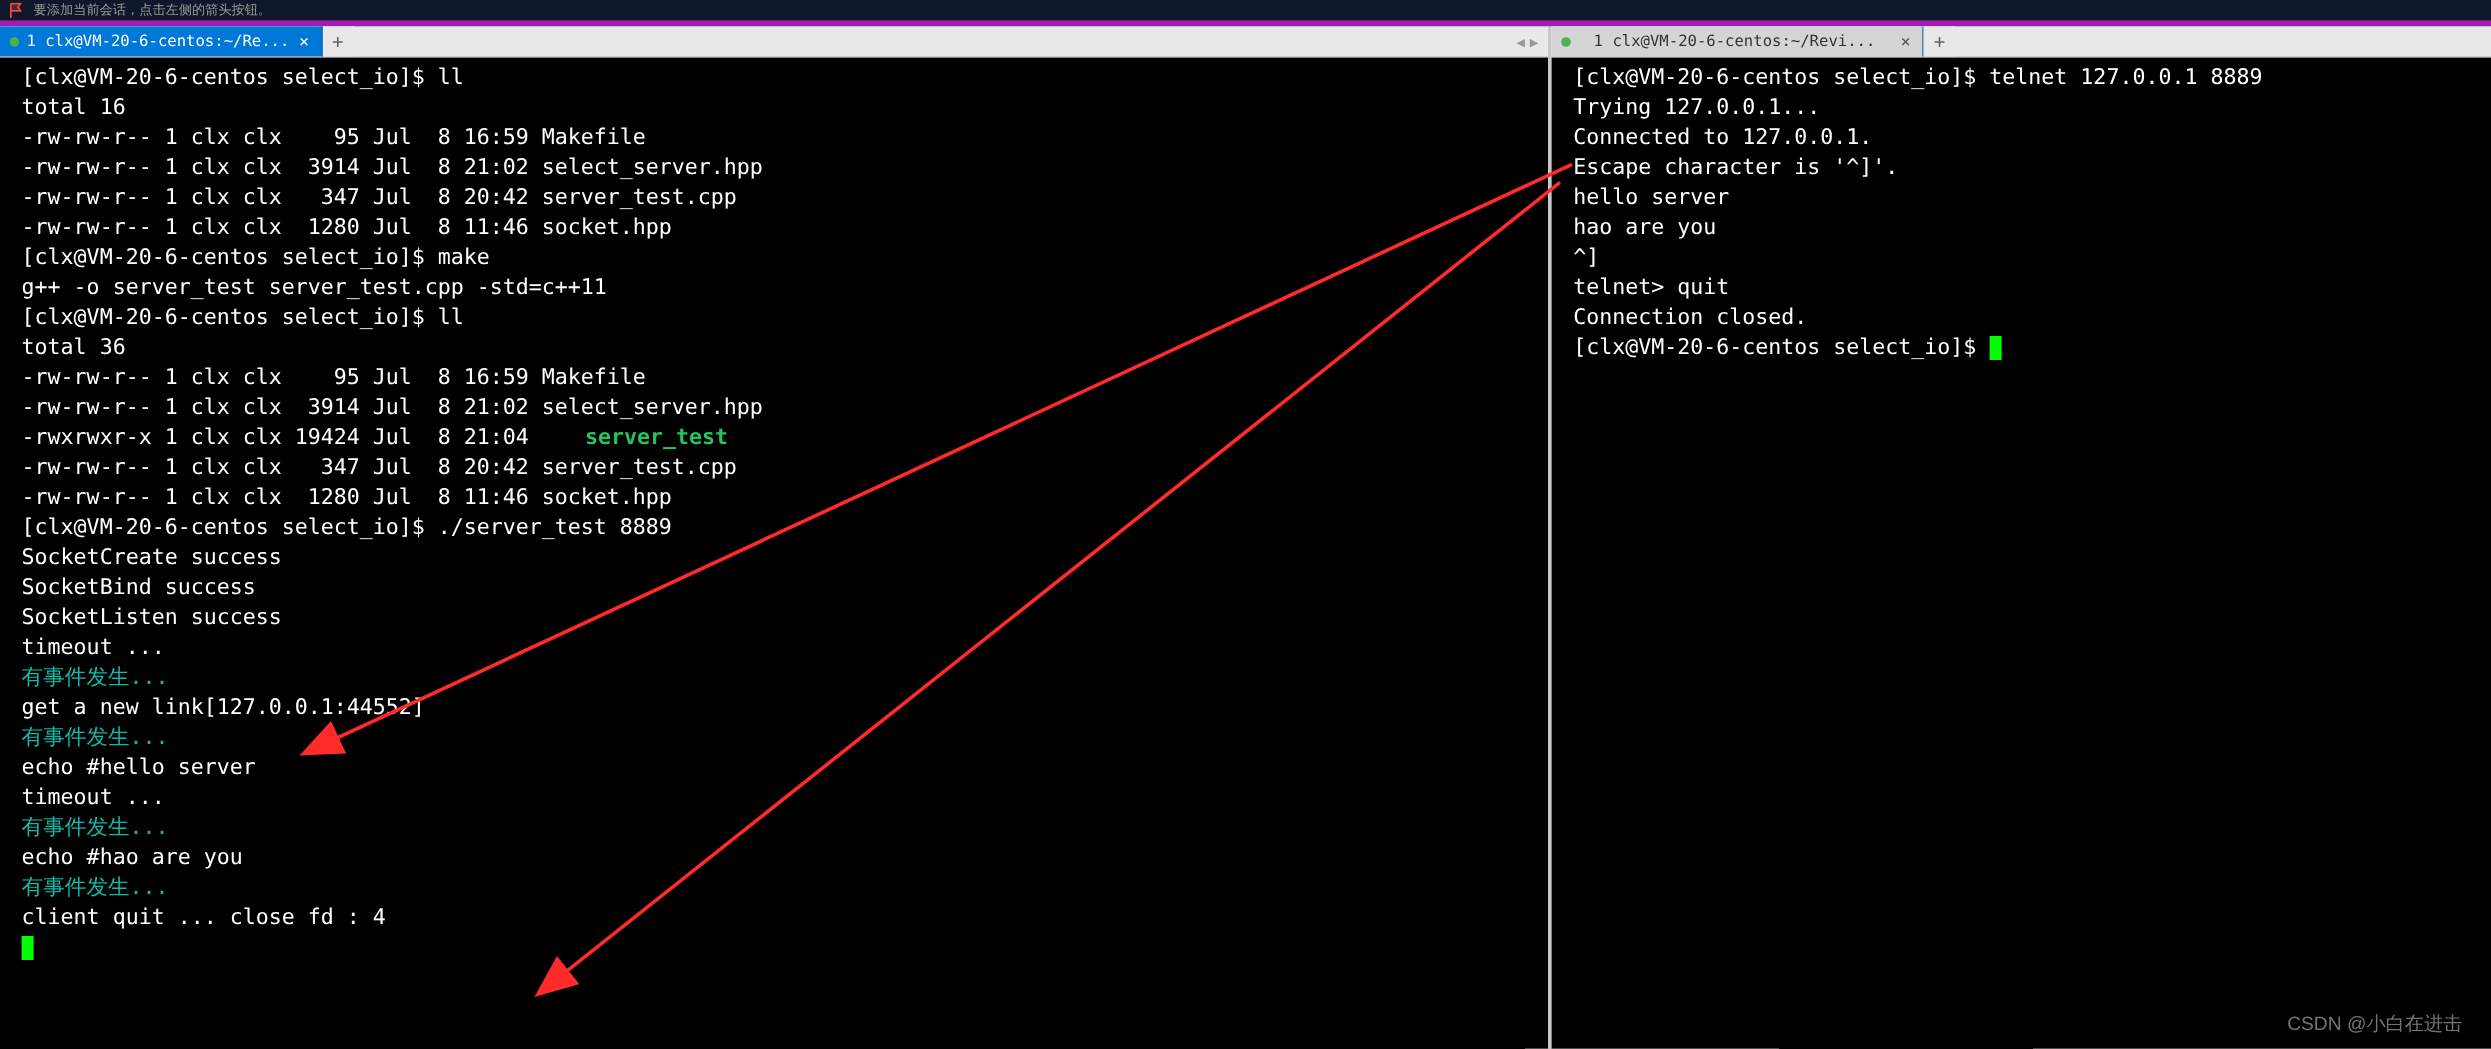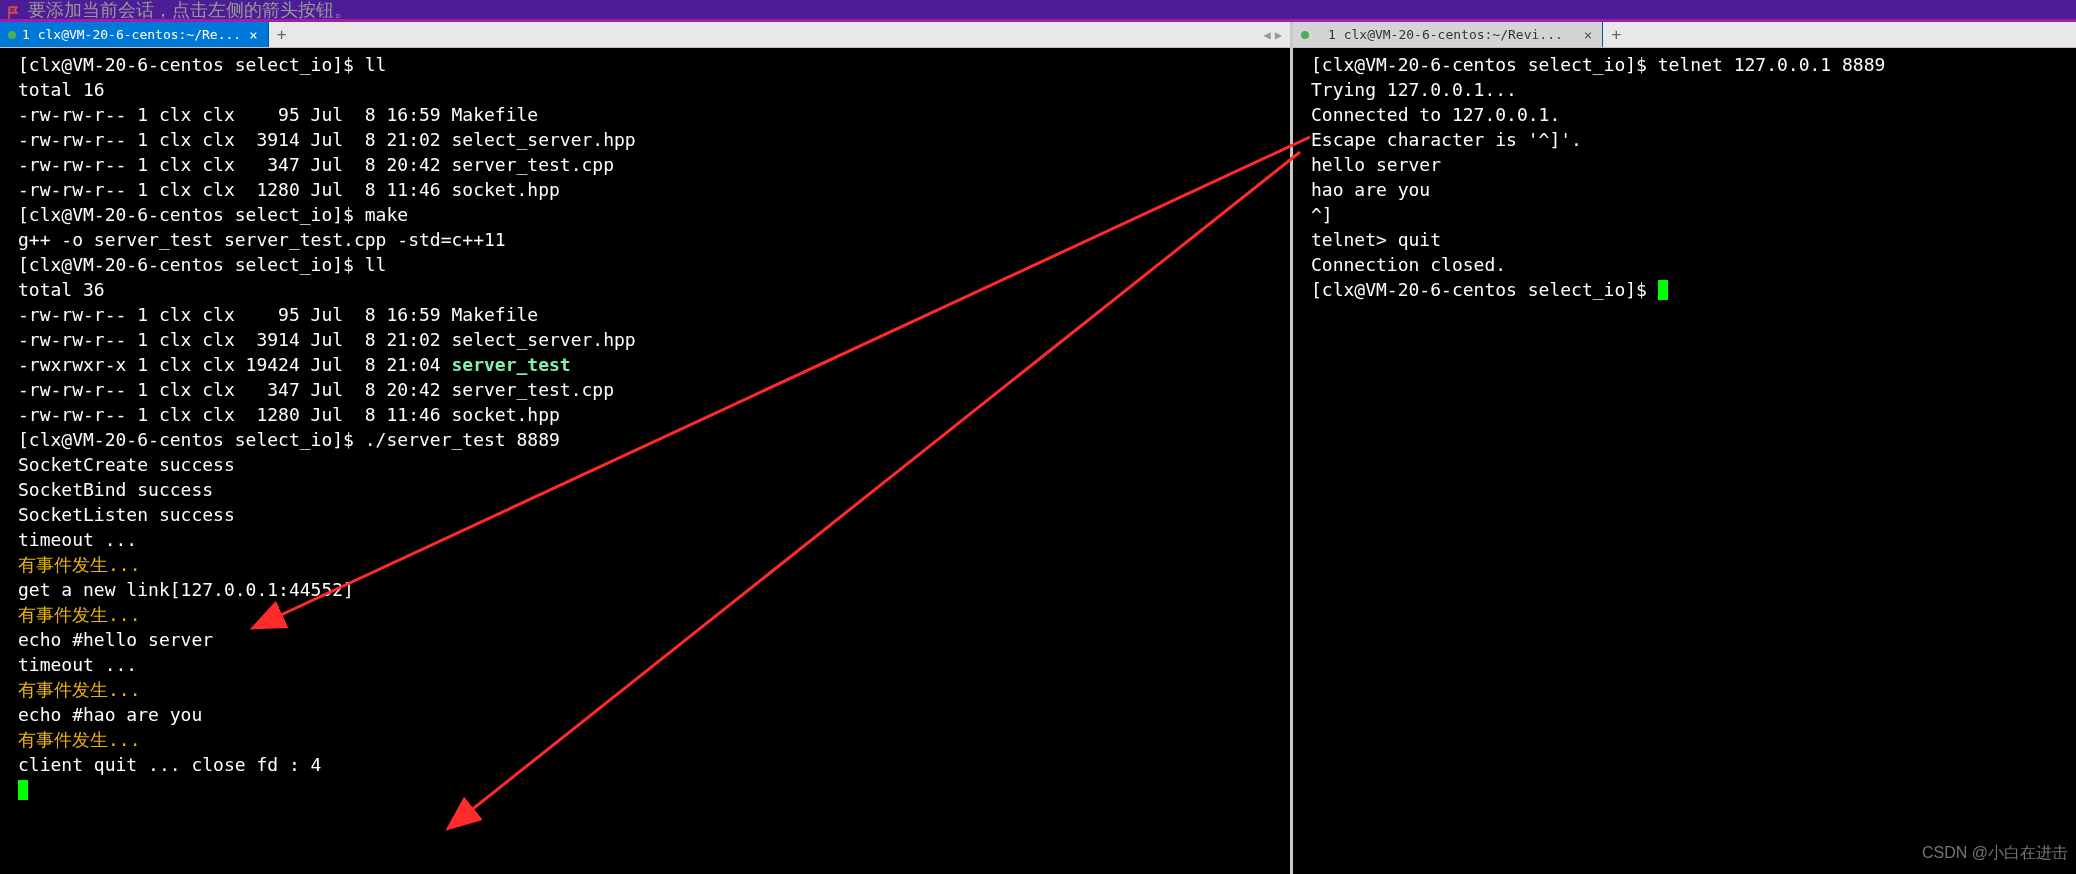--- a/index.html
+++ b/index.html
@@ -6,27 +6,27 @@
     body {
       font-family: "Consolas", "Monaco", monospace;
       background: #f0f0f0;
       width: 2076px;
       height: 874px;
       overflow: hidden;
       position: relative;
     }
     .top-hint {
       height: 22px;
-      background: #4c1d95;
+      background: #0f172a;
       display: flex;
       align-items: center;
       padding-left: 8px;
-      font-size: 18px;
+      font-size: 11px;
       color: #999;
-      border-bottom: 3px solid #a21caf;
+      border-bottom: 5px solid #a21caf;
     }
     .hint-icon {
       width: 14px;
       height: 14px;
       margin-right: 6px;
       display: inline-block;
     }
     .panes {
       display: flex;
       height: calc(100% - 22px);
@@ -100,32 +100,32 @@
       background: #000;
       color: #fff;
       padding: 4px 18px;
       font-size: 18px;
       line-height: 25px;
       font-family: "Consolas", "DejaVu Sans Mono", monospace;
       white-space: pre;
       overflow: hidden;
       position: relative;
     }
-    .exec { color: #86efac; font-weight: bold; }
-    .cn { color: #eab308; }
+    .exec { color: #22c55e; font-weight: bold; margin-left: 36px; }
+    .cn { color: #14b8a6; }
     .cursor {
       display: inline-block;
       width: 10px; height: 20px;
       background: #00ff00;
       vertical-align: text-bottom;
     }
     .watermark {
       position: absolute;
       bottom: 10px;
-      right: 8px;
+      right: 24px;
       color: #888;
       font-size: 16px;
       font-family: sans-serif;
       opacity: 0.85;
       z-index: 100;
     }
     svg.annotation {
       position: absolute;
       top: 0; left: 0;
       width: 100%; height: 100%;

